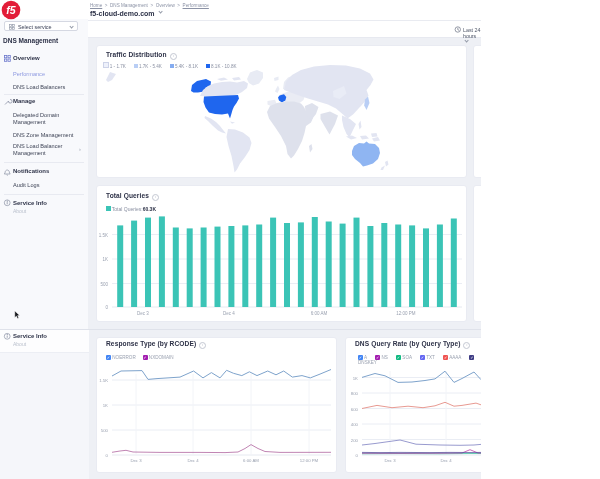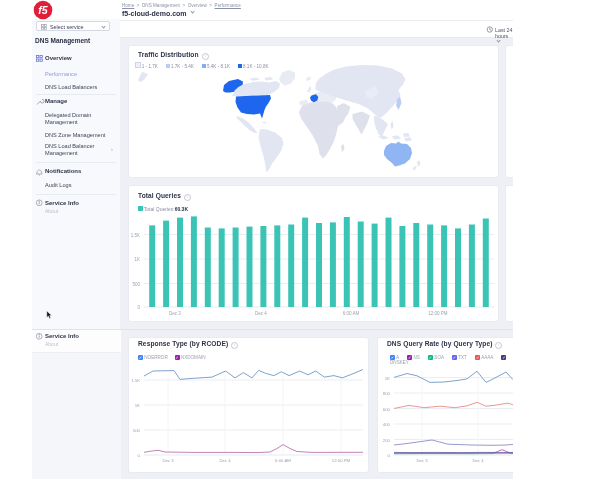--- a/index.html
+++ b/index.html
@@ -1,17 +1,17 @@
 <!DOCTYPE html>
 <html><head>
 <meta charset="utf-8">
 <style>
   html,body{margin:0;padding:0;}
   body{font-family:"Liberation Sans",sans-serif;}
-  #page{position:relative;width:481px;height:479px;background:#eef0f5;overflow:hidden;margin-left:32px;}
+  #page{position:relative;width:481px;height:479px;background:#eef0f5;overflow:hidden;}
   .abs{position:absolute;}
   .card{position:absolute;background:#fff;border:0.5px solid #e9ebf2;border-radius:3px;box-sizing:border-box;}
   .ttl{position:absolute;font-size:6.6px;font-weight:bold;color:#2d3147;letter-spacing:0.1px;}
   .info{display:inline-block;width:5px;height:5px;border:0.5px solid #c3c7d2;border-radius:50%;color:#b7bcc9;font-size:3.8px;line-height:5px;text-align:center;font-weight:normal;vertical-align:0.5px;margin-left:3px;}
   .trow{position:relative;height:9.55px;white-space:nowrap;}
   .tdom{position:absolute;left:0;top:0;max-width:97px;overflow:hidden;display:inline-block;}
   .tval{position:absolute;right:0;top:0;}
   .chev{display:inline-block;width:2.2px;height:2.2px;border-right:0.7px solid #949aa8;border-bottom:0.7px solid #949aa8;transform:rotate(45deg);vertical-align:1.5px;margin-left:2px;}
 </style>
 </head>

